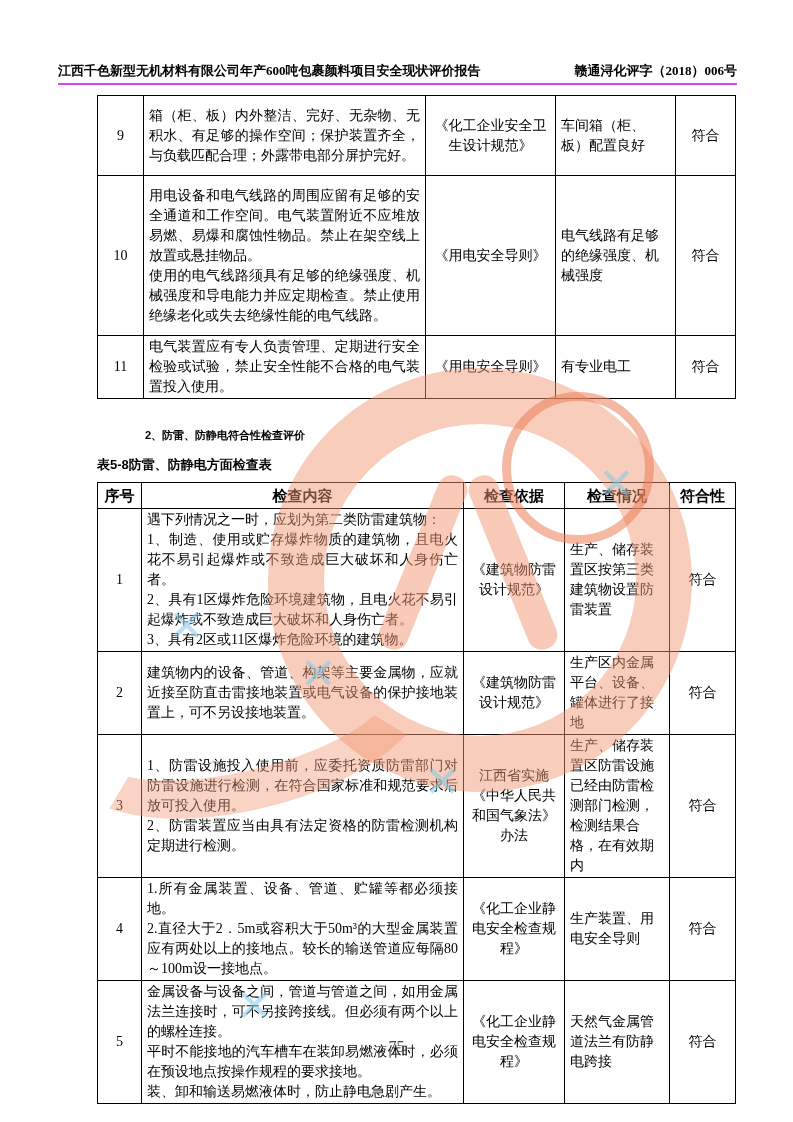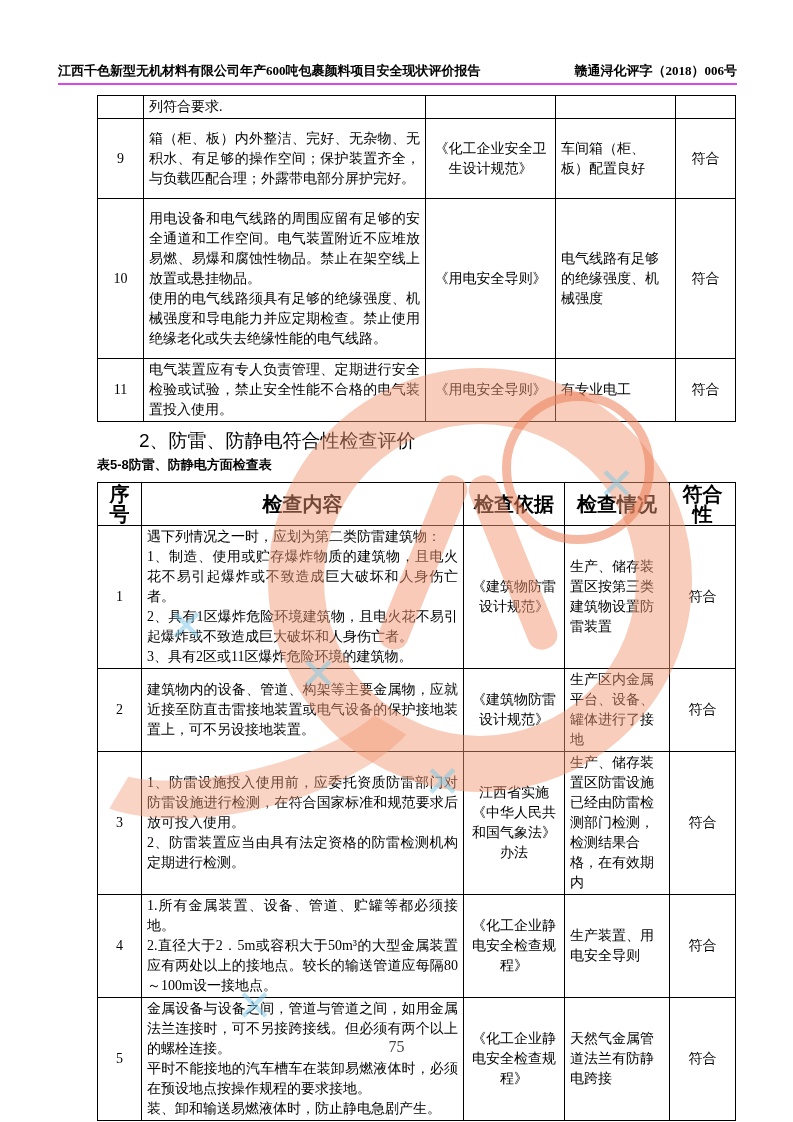--- a/index.html
+++ b/index.html
@@ -37,30 +37,30 @@
     padding:1px 5px;
     vertical-align:middle;
     background:transparent;
   }
   td.c-no   { text-align:center; }
   td.c-txt  { text-align:justify; white-space:pre-line; }
   td.c-basis{ text-align:center; white-space:pre-line; }
   td.c-sit  { text-align:left; white-space:pre-line; }
   td.c-conf { text-align:center; }
   th.hdr    { font-family:"Liberation Sans","DejaVu Sans",sans-serif;
-              font-weight:bold; font-size:20px; text-align:center; }
+              font-weight:bold; font-size:15px; text-align:center; }
 
   #table1 { top:95px; }
   #table2 { top:482px; }
 
   
   .sec-heading {
-    position:absolute; left:139px; top:428px;
-    font-family:"Liberation Sans","DejaVu Sans",sans-serif;
-    font-size:19px; font-weight:normal;
+    position:absolute; left:145px; top:428px;
+    font-family:"Liberation Sans","DejaVu Sans",sans-serif;
+    font-size:11px; font-weight:bold;
   }
   .tbl-title {
     position:absolute; left:97px; width:638px; top:456px;
     text-align:left;
     font-family:"Liberation Sans","DejaVu Sans",sans-serif;
     font-size:13px; font-weight:bold;
   }
 
   
   .page-number {
@@ -129,27 +129,20 @@
 
     <table class="doc-table" id="table1">
       <colgroup>
         <col style="width:46px">
           <col style="width:282px">
           <col style="width:130px">
           <col style="width:120px">
           <col style="width:60px">
       </colgroup>
       <tbody>
-          <tr style="height:23px">
-        <td class="c-no"></td>
-        <td class="c-txt">列符合要求.</td>
-        <td class="c-basis"></td>
-        <td class="c-sit"></td>
-        <td class="c-conf"></td>
-      </tr>
       <tr style="height:80px">
         <td class="c-no">9</td>
         <td class="c-txt">箱（柜、板）内外整洁、完好、无杂物、无积水、有足够的操作空间；保护装置齐全，与负载匹配合理；外露带电部分屏护完好。</td>
         <td class="c-basis">《化工企业安全卫生设计规范》</td>
         <td class="c-sit">车间箱（柜、板）配置良好</td>
         <td class="c-conf">符合</td>
       </tr>
       <tr style="height:160px">
         <td class="c-no">10</td>
         <td class="c-txt">用电设备和电气线路的周围应留有足够的安全通道和工作空间。电气装置附近不应堆放易燃、易爆和腐蚀性物品。禁止在架空线上放置或悬挂物品。

